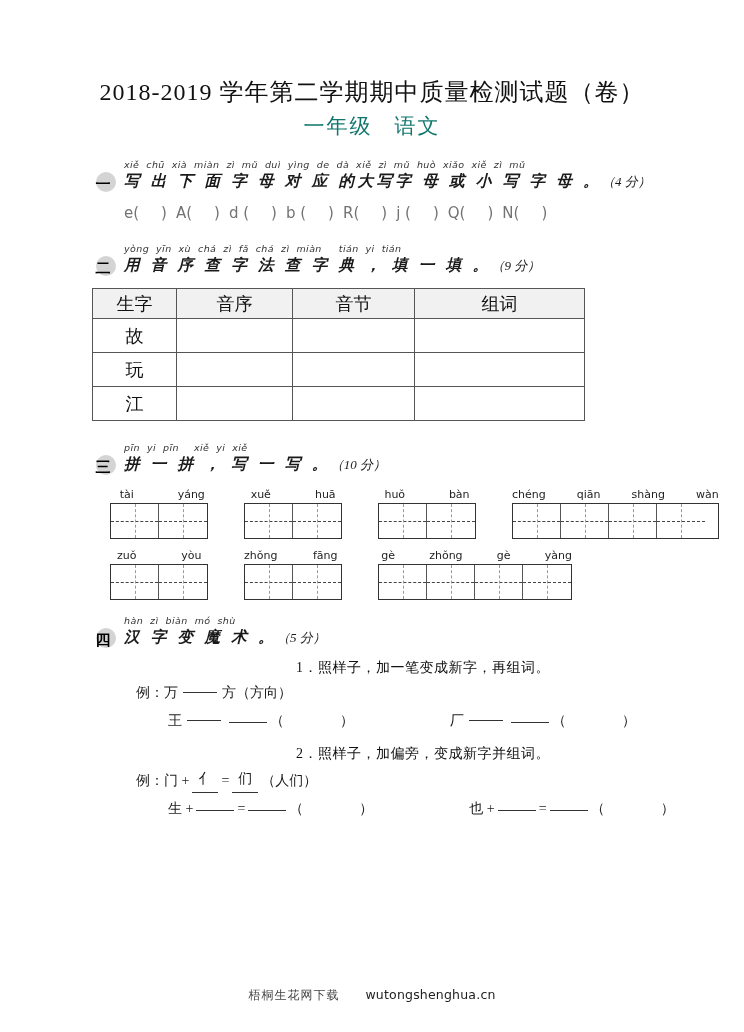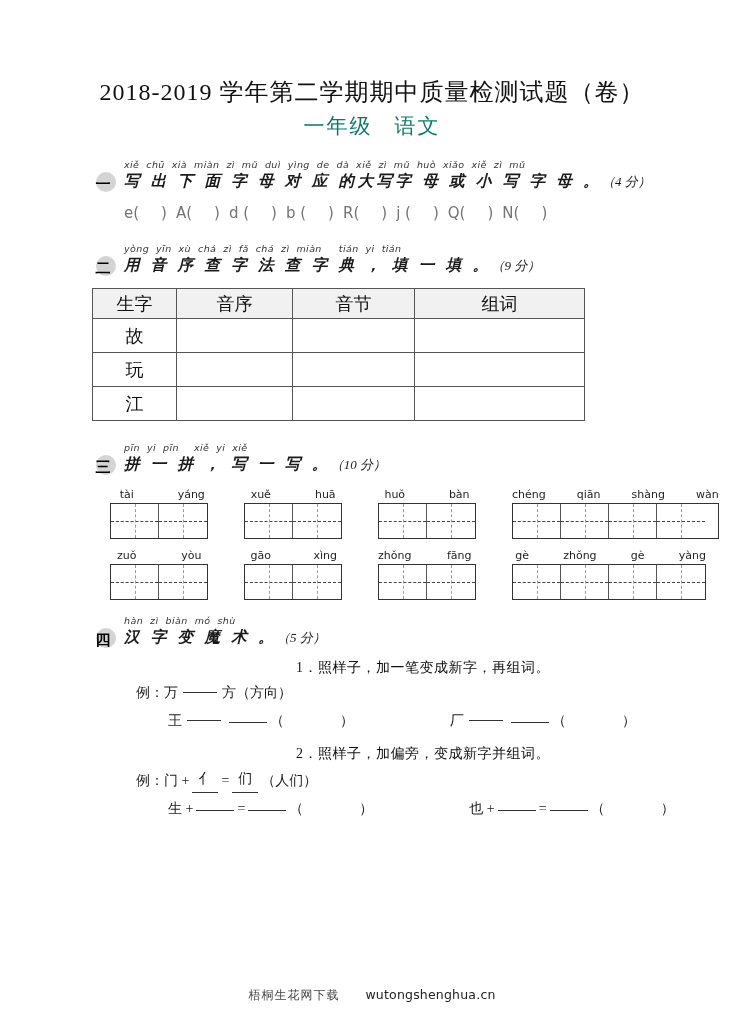--- a/index.html
+++ b/index.html
@@ -303,30 +303,20 @@
             <span>zuǒ</span>
               <span>yòu</span>
           </div>
           <div class="gp-cells">
             <div class="cell"></div>
             <div class="cell"></div>
           </div>
         </div>
         <div class="grid-group">
           <div class="gp-pinyin">
-            <span>gāo</span>
-              <span>xìng</span>
-          </div>
-          <div class="gp-cells">
-            <div class="cell"></div>
-            <div class="cell"></div>
-          </div>
-        </div>
-        <div class="grid-group">
-          <div class="gp-pinyin">
             <span>zhǒng</span>
               <span>fāng</span>
           </div>
           <div class="gp-cells">
             <div class="cell"></div>
             <div class="cell"></div>
           </div>
         </div>
         <div class="grid-group">
           <div class="gp-pinyin">

